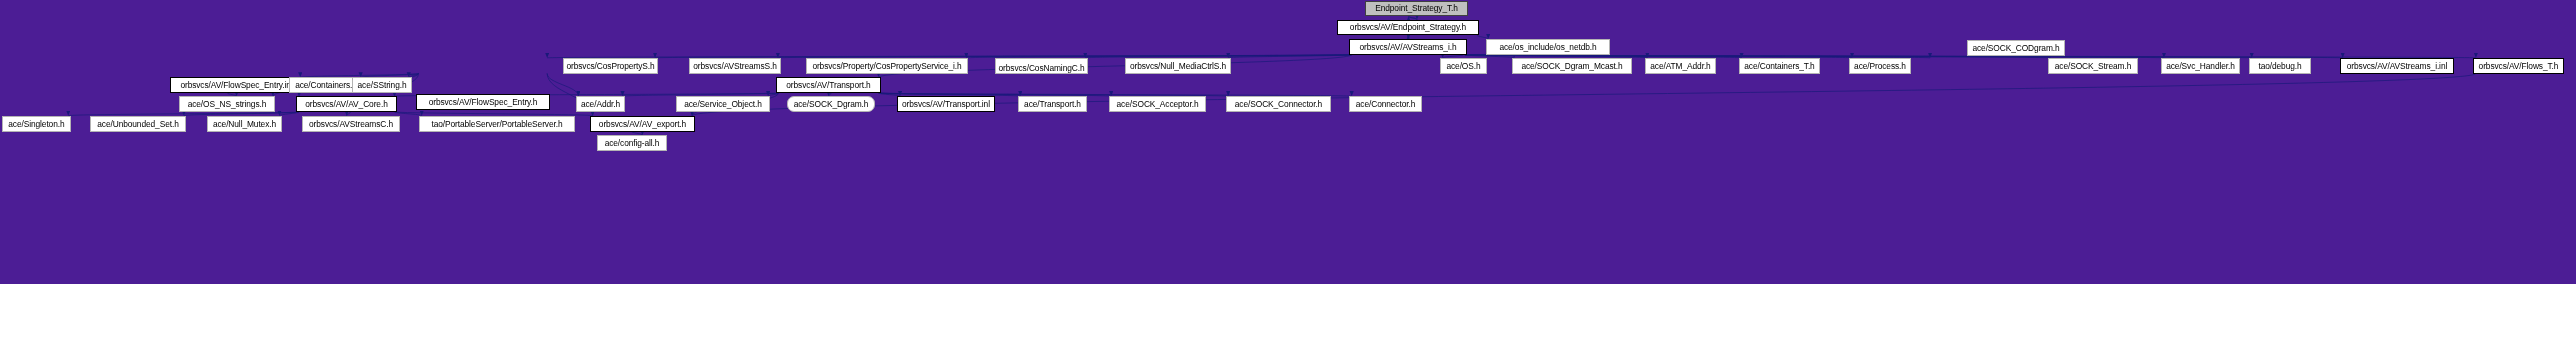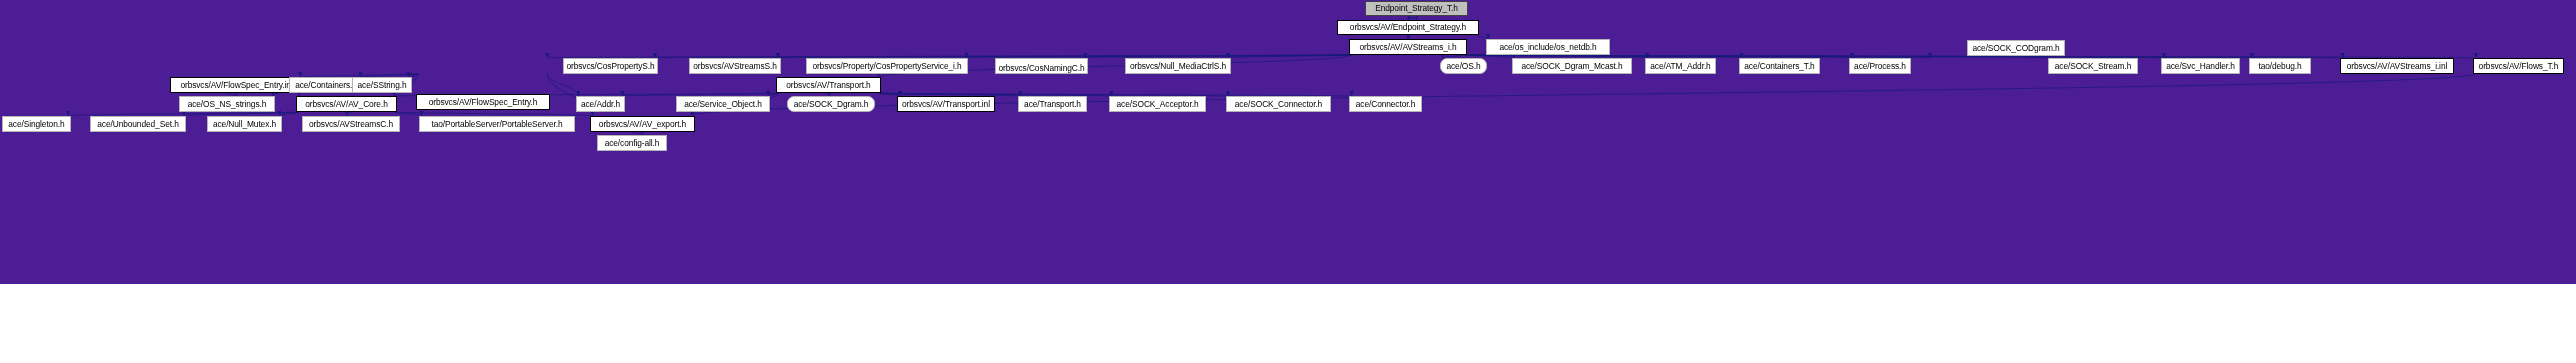--- a/index.html
+++ b/index.html
@@ -120,21 +120,21 @@
       </div>
       <div class="node" style="left: 806px; top: 58px; width: 162px; height: 15.6px;">
         <span>orbsvcs/Property/CosPropertyService_i.h</span>
       </div>
       <div class="node" style="left: 995px; top: 58px; width: 93px; height: 15.6px; align-items: flex-end;">
         <span>orbsvcs/CosNamingC.h</span>
       </div>
       <div class="node" style="left: 1125px; top: 58px; width: 106px; height: 15.6px;">
         <span>orbsvcs/Null_MediaCtrlS.h</span>
       </div>
-      <div class="node" style="left: 1440px; top: 58px; width: 47px; height: 15.6px; border-radius: 7px;">
+      <div class="node" style="left: 1440px; top: 58px; width: 47px; height: 15.6px;">
         <span>ace/OS.h</span>
       </div>
       <div class="node" style="left: 1512px; top: 58px; width: 120px; height: 15.6px;">
         <span>ace/SOCK_Dgram_Mcast.h</span>
       </div>
       <div class="node" style="left: 1645px; top: 58px; width: 71px; height: 15.6px;">
         <span>ace/ATM_Addr.h</span>
       </div>
       <div class="node" style="left: 1739px; top: 58px; width: 81px; height: 15.6px;">
         <span>ace/Containers_T.h</span>

